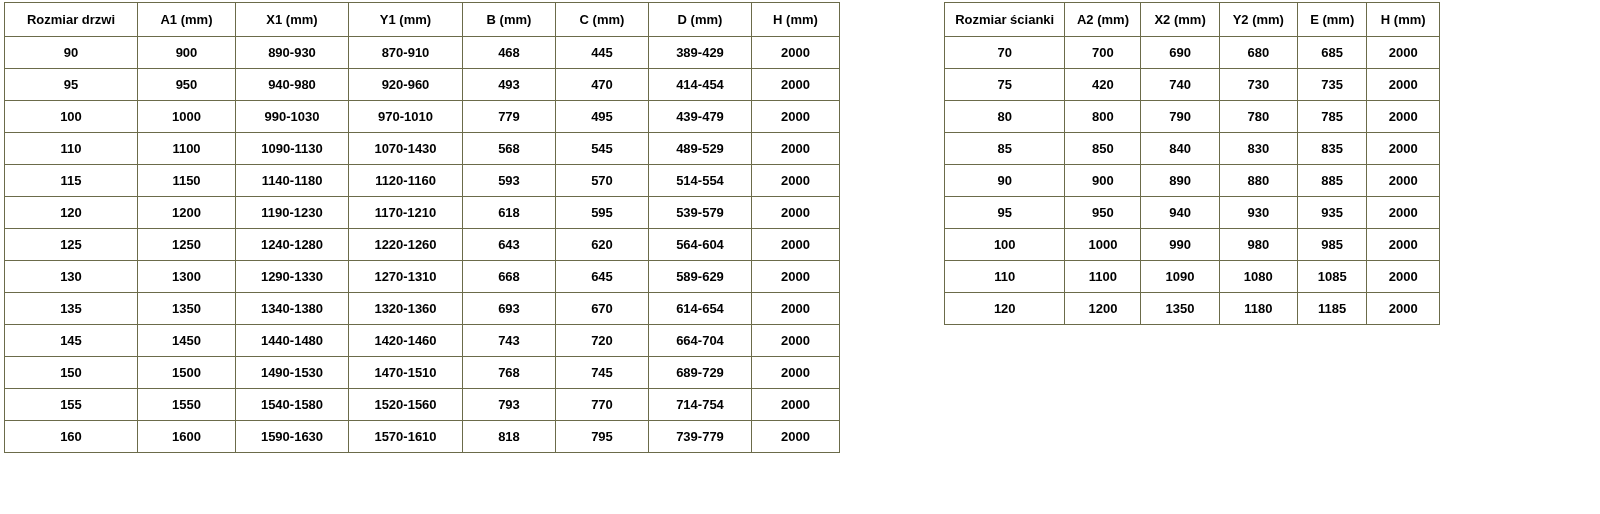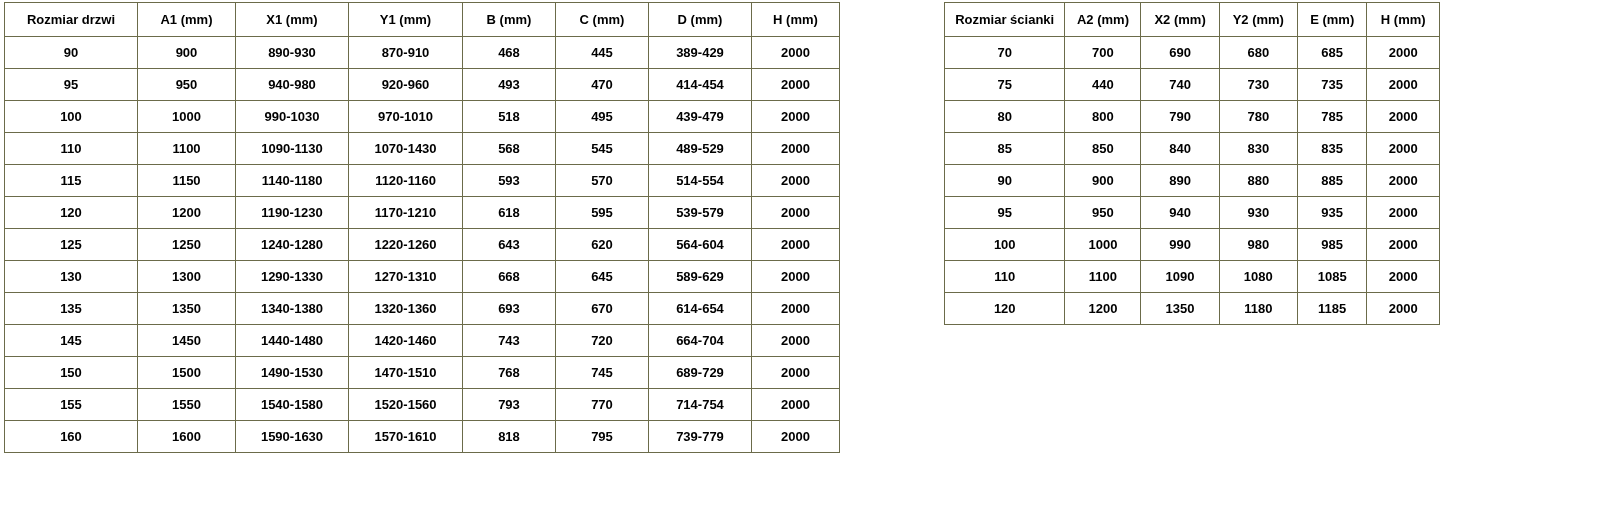--- a/index.html
+++ b/index.html
@@ -118,21 +118,21 @@
           <td>493</td>
           <td>470</td>
           <td>414-454</td>
           <td>2000</td>
         </tr>
         <tr>
           <td>100</td>
           <td>1000</td>
           <td>990-1030</td>
           <td>970-1010</td>
-          <td>518</td>
+          <td>779</td>
           <td>495</td>
           <td>439-479</td>
           <td>2000</td>
         </tr>
         <tr>
           <td>110</td>
           <td>1100</td>
           <td>1090-1130</td>
           <td>1070-1430</td>
           <td>568</td>
@@ -258,21 +258,21 @@
         <tr>
           <td>70</td>
           <td>700</td>
           <td>690</td>
           <td>680</td>
           <td>685</td>
           <td>2000</td>
         </tr>
         <tr>
           <td>75</td>
-          <td>440</td>
+          <td>420</td>
           <td>740</td>
           <td>730</td>
           <td>735</td>
           <td>2000</td>
         </tr>
         <tr>
           <td>80</td>
           <td>800</td>
           <td>790</td>
           <td>780</td>

